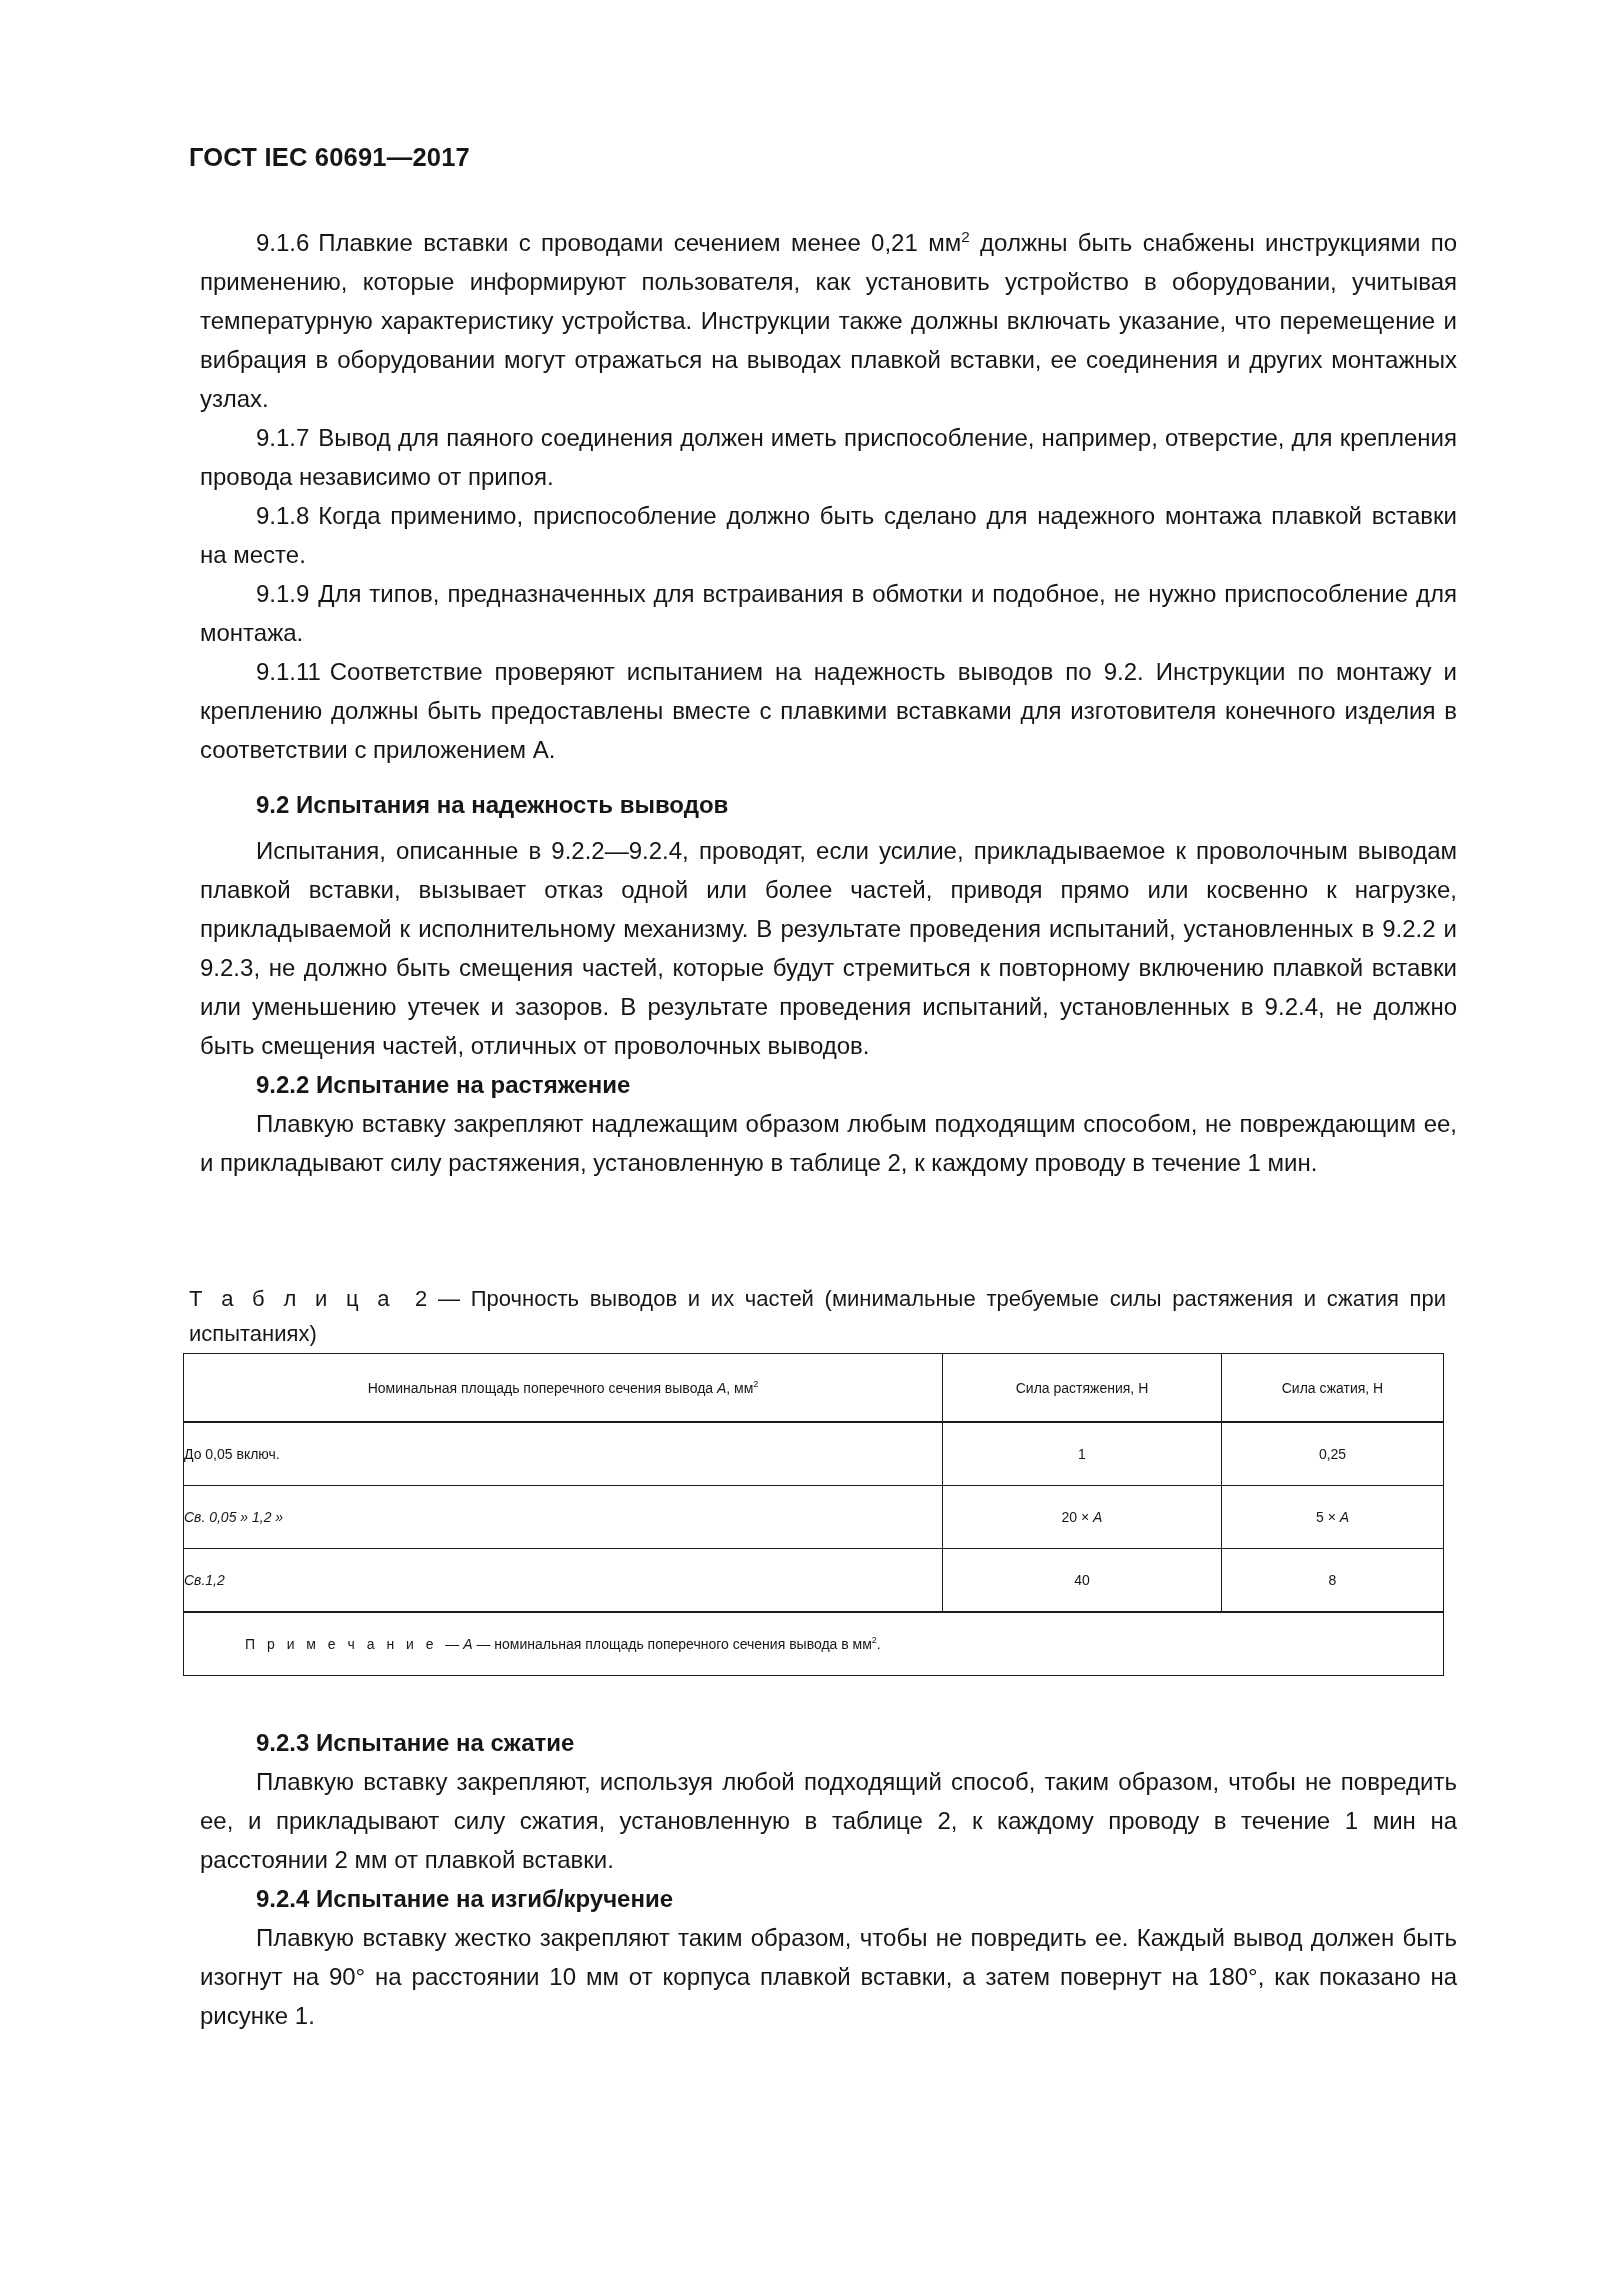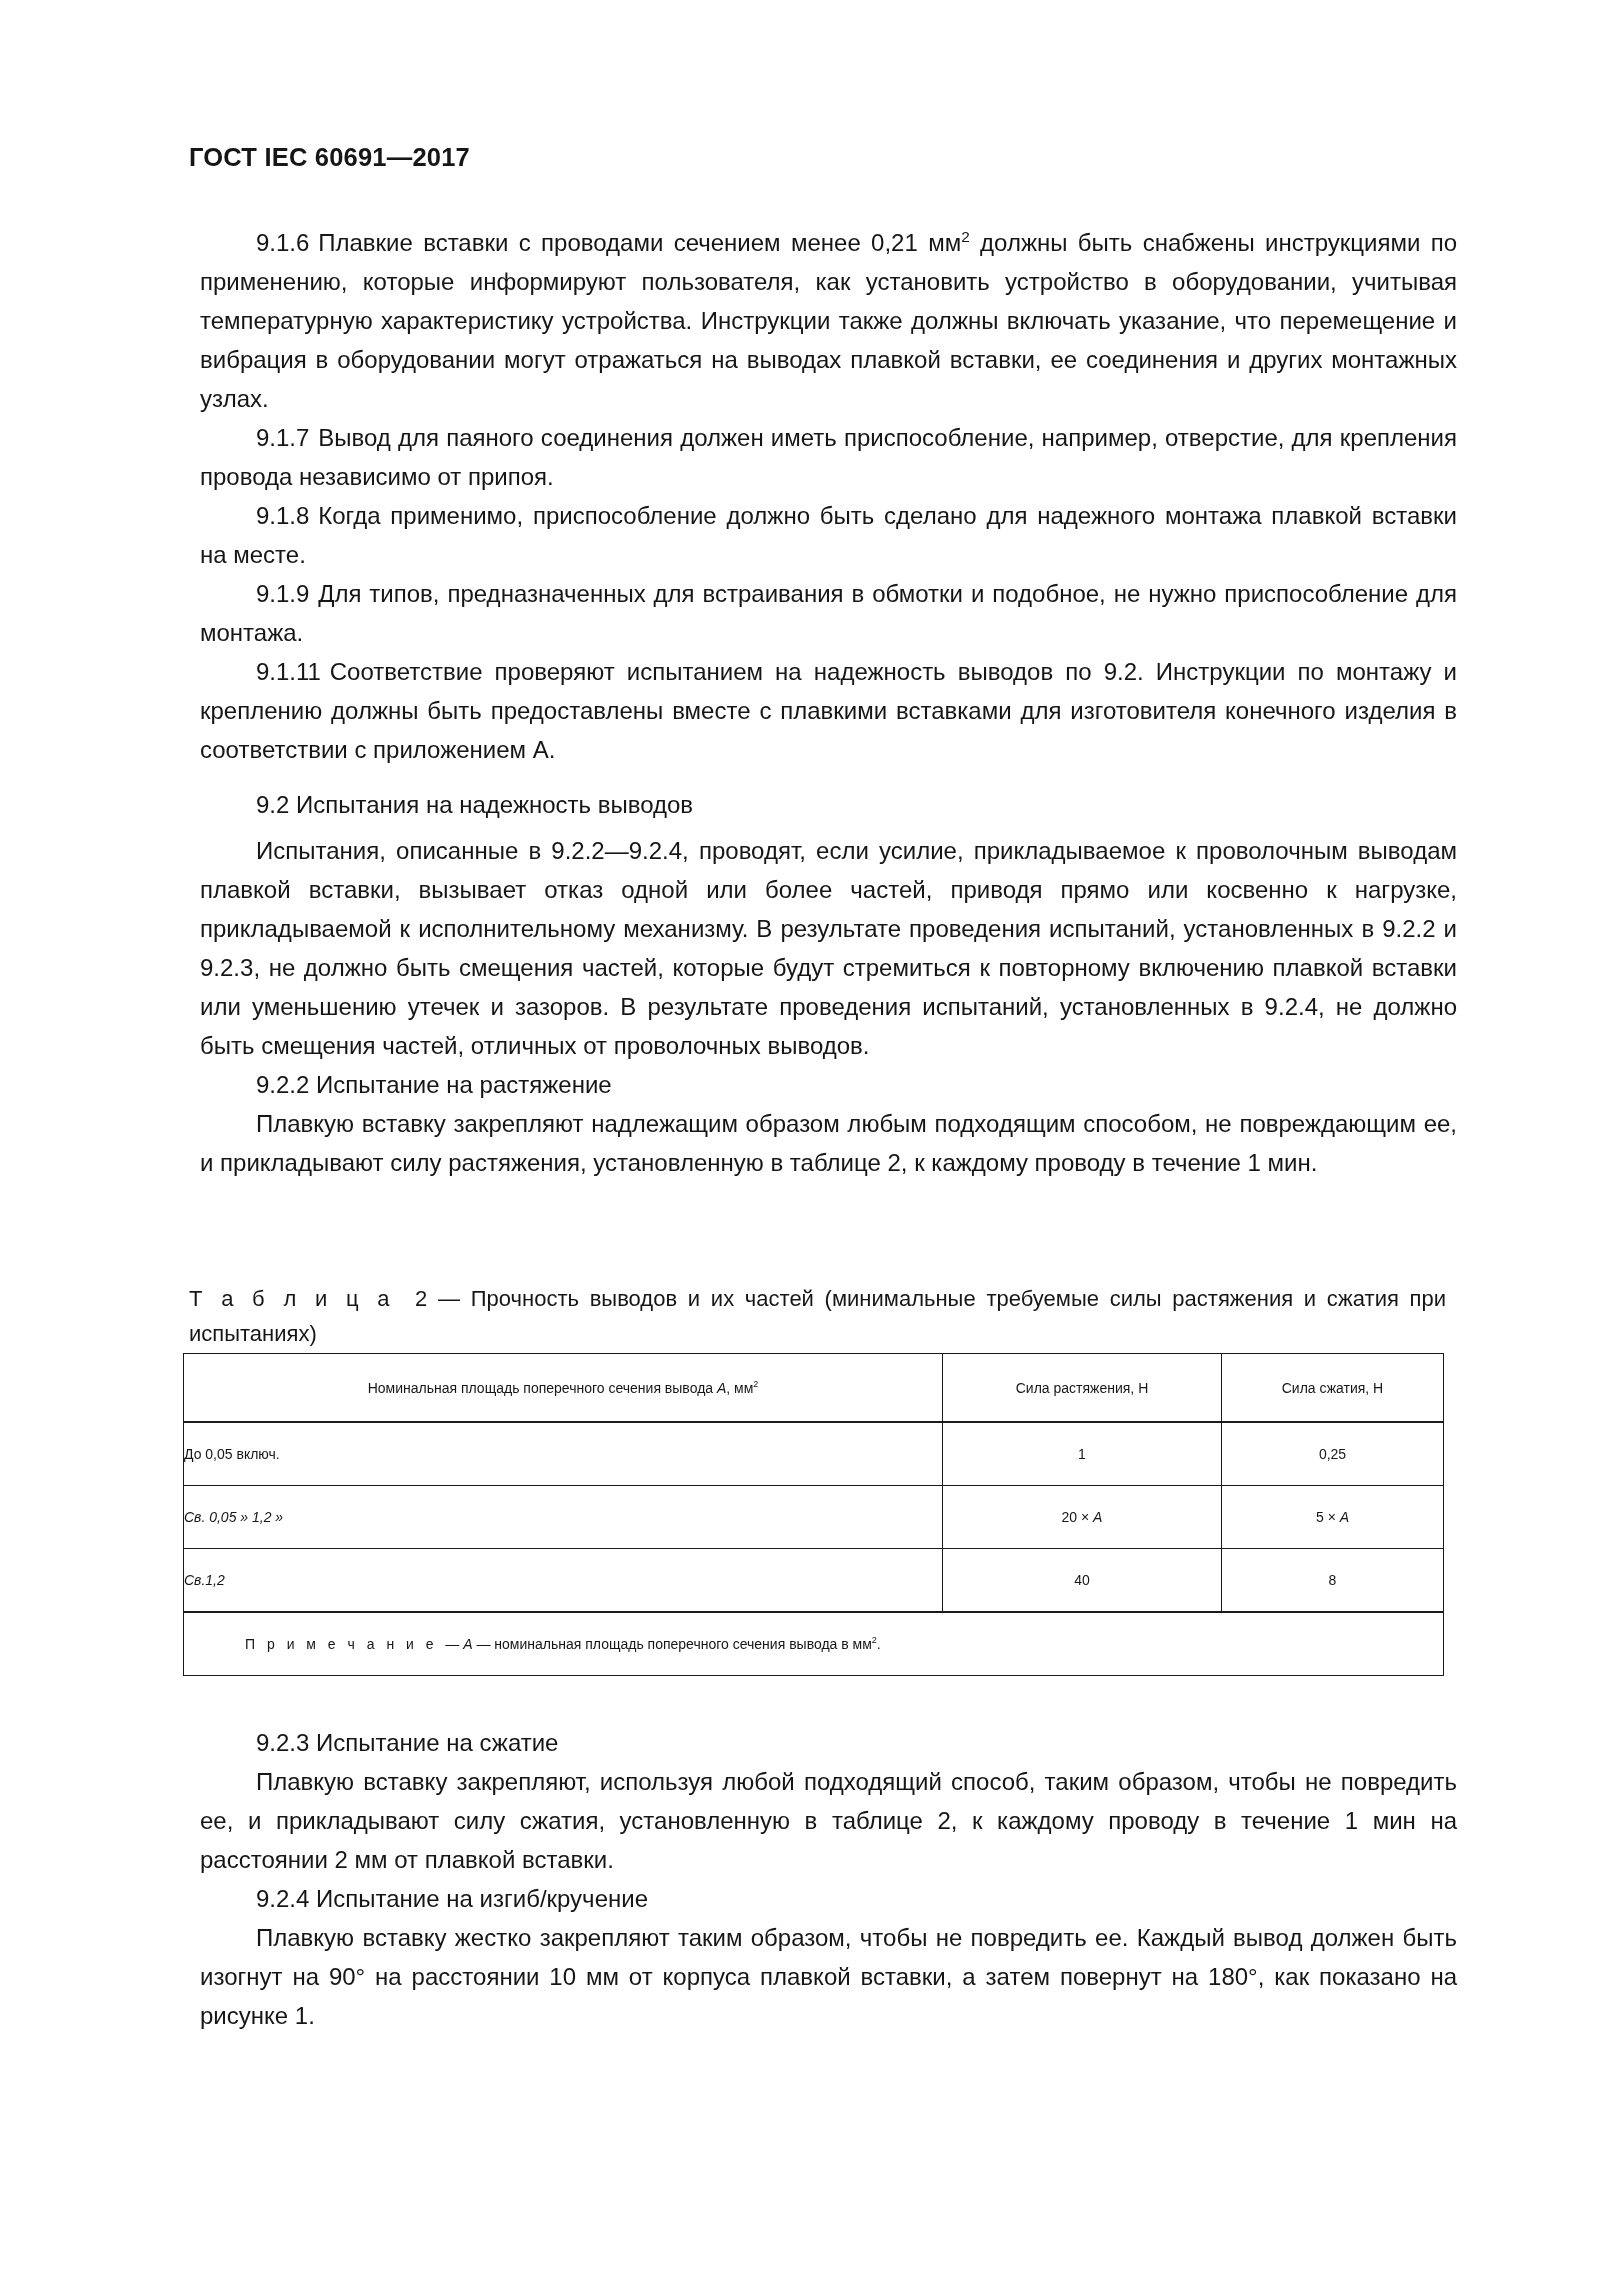--- a/index.html
+++ b/index.html
@@ -52,21 +52,21 @@
   .num {
     white-space: nowrap;
   }
   .sp-after-num {
     display: inline-block;
     width: 8.8px;
   }
   h3.heading {
     margin: 0;
     font-size: 24px;
-    font-weight: normal;
+    font-weight: bold;
     text-indent: 56px;
     line-height: 39px;
     text-align: left;
   }
   h3.heading.gap-before {
     margin-top: 15.7px;
   }
   h3.heading.gap-after {
     margin-bottom: 6.9px;
   }

